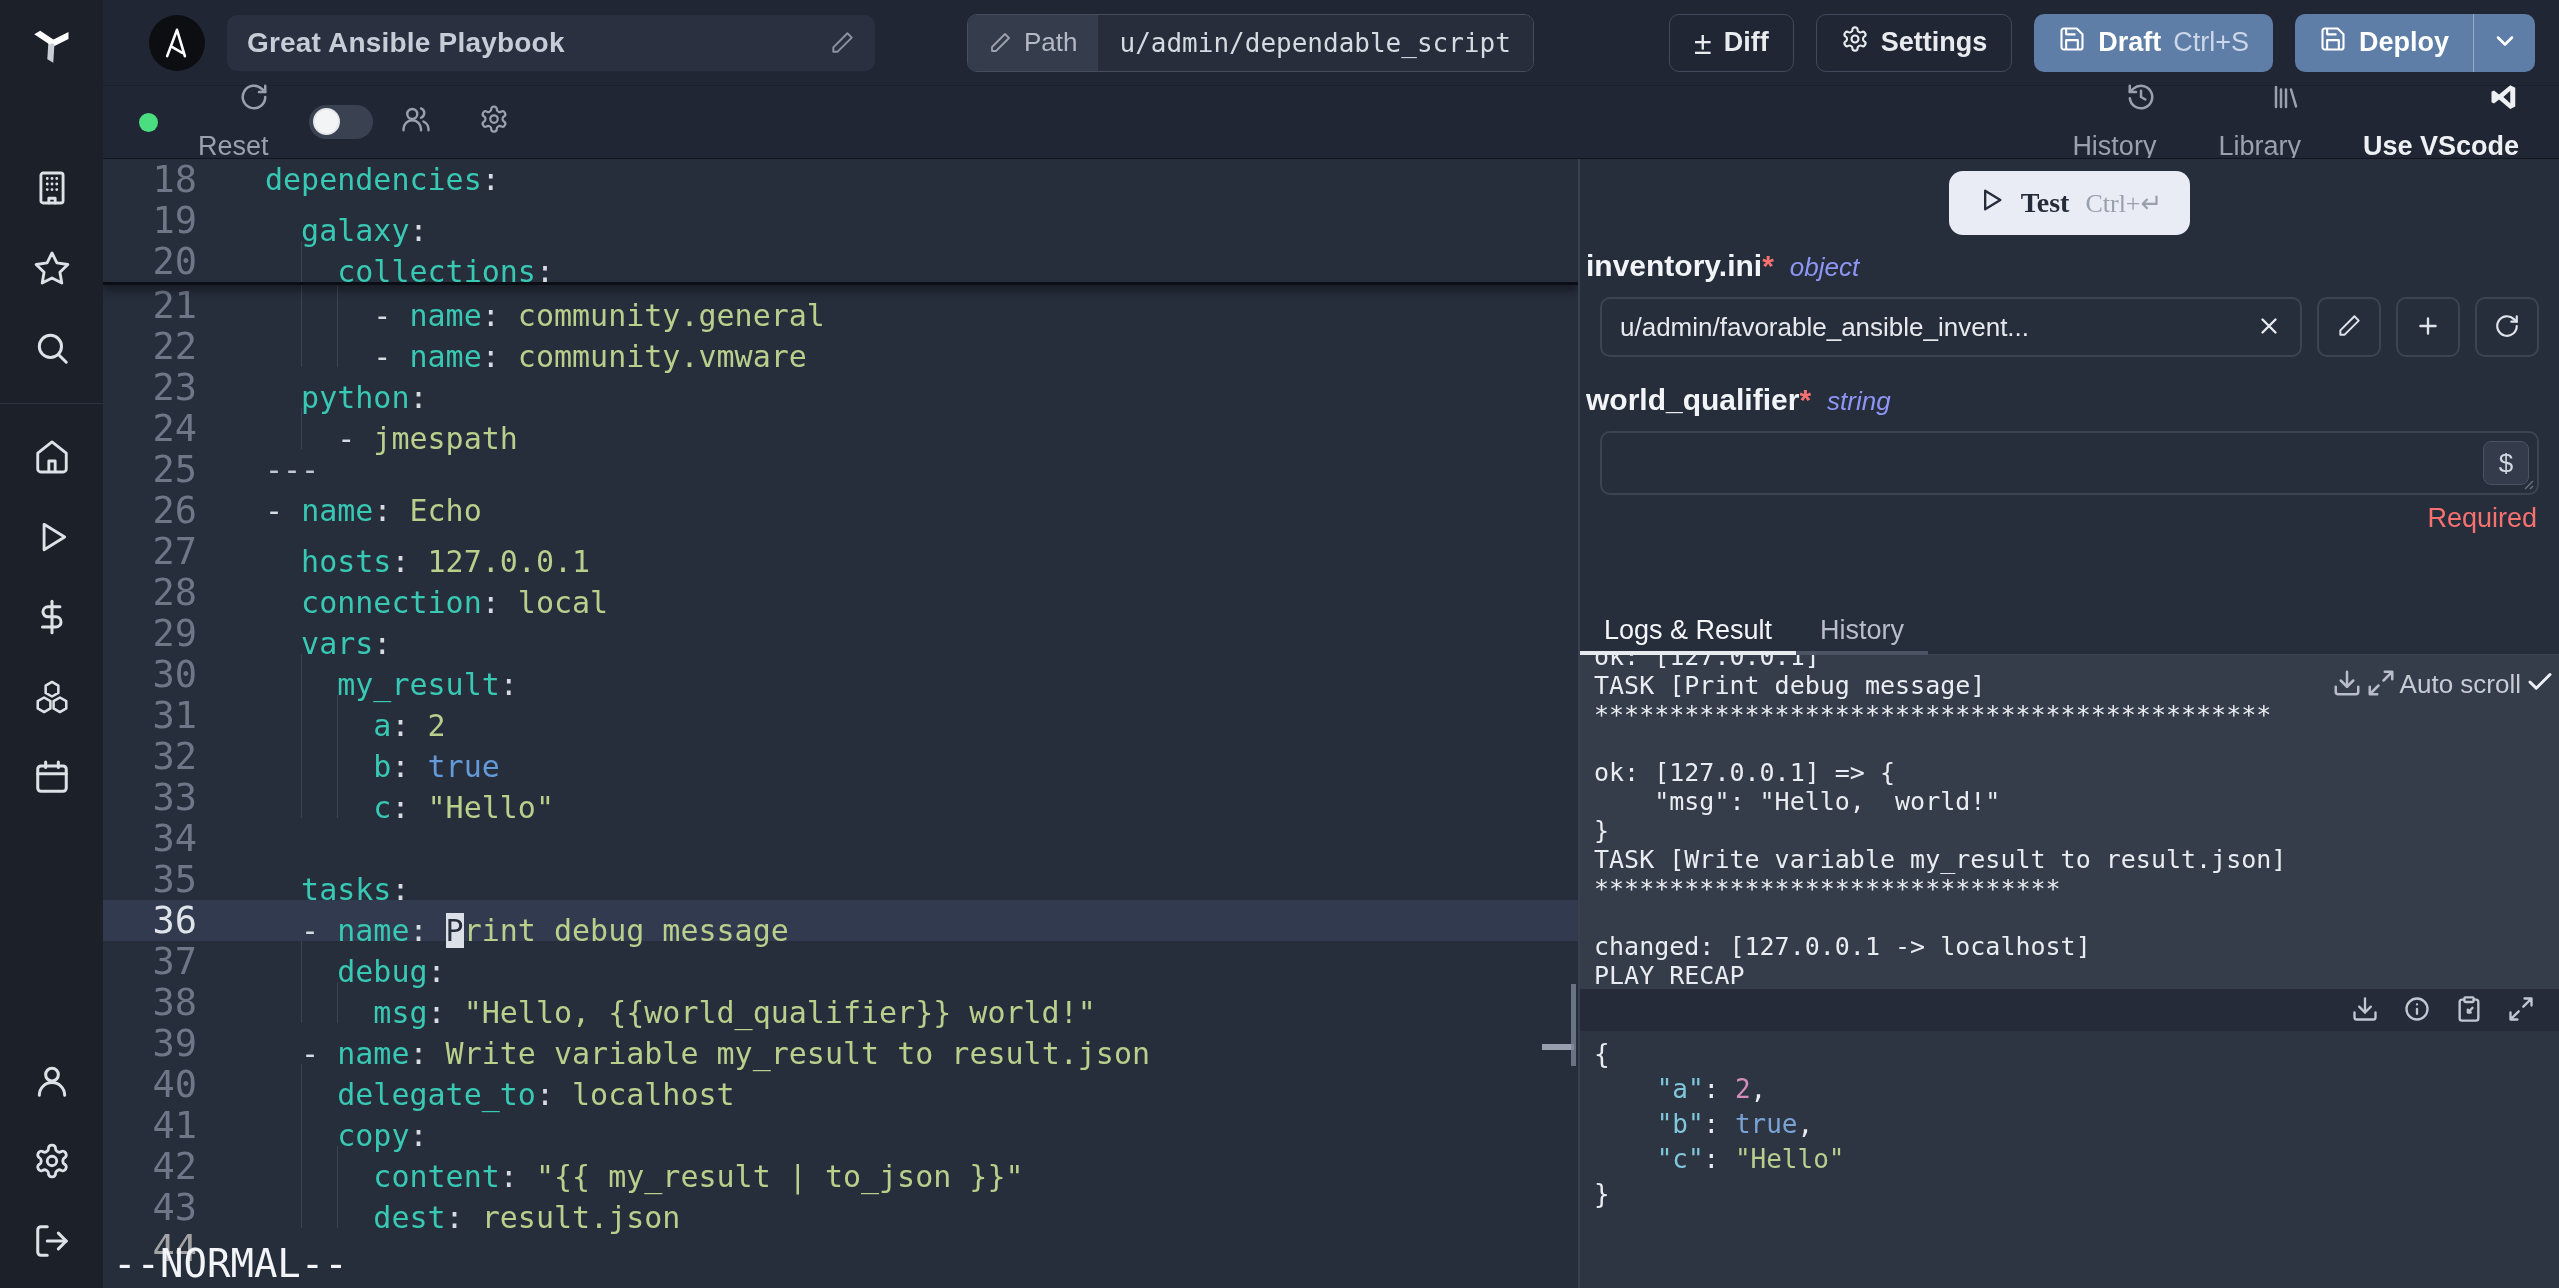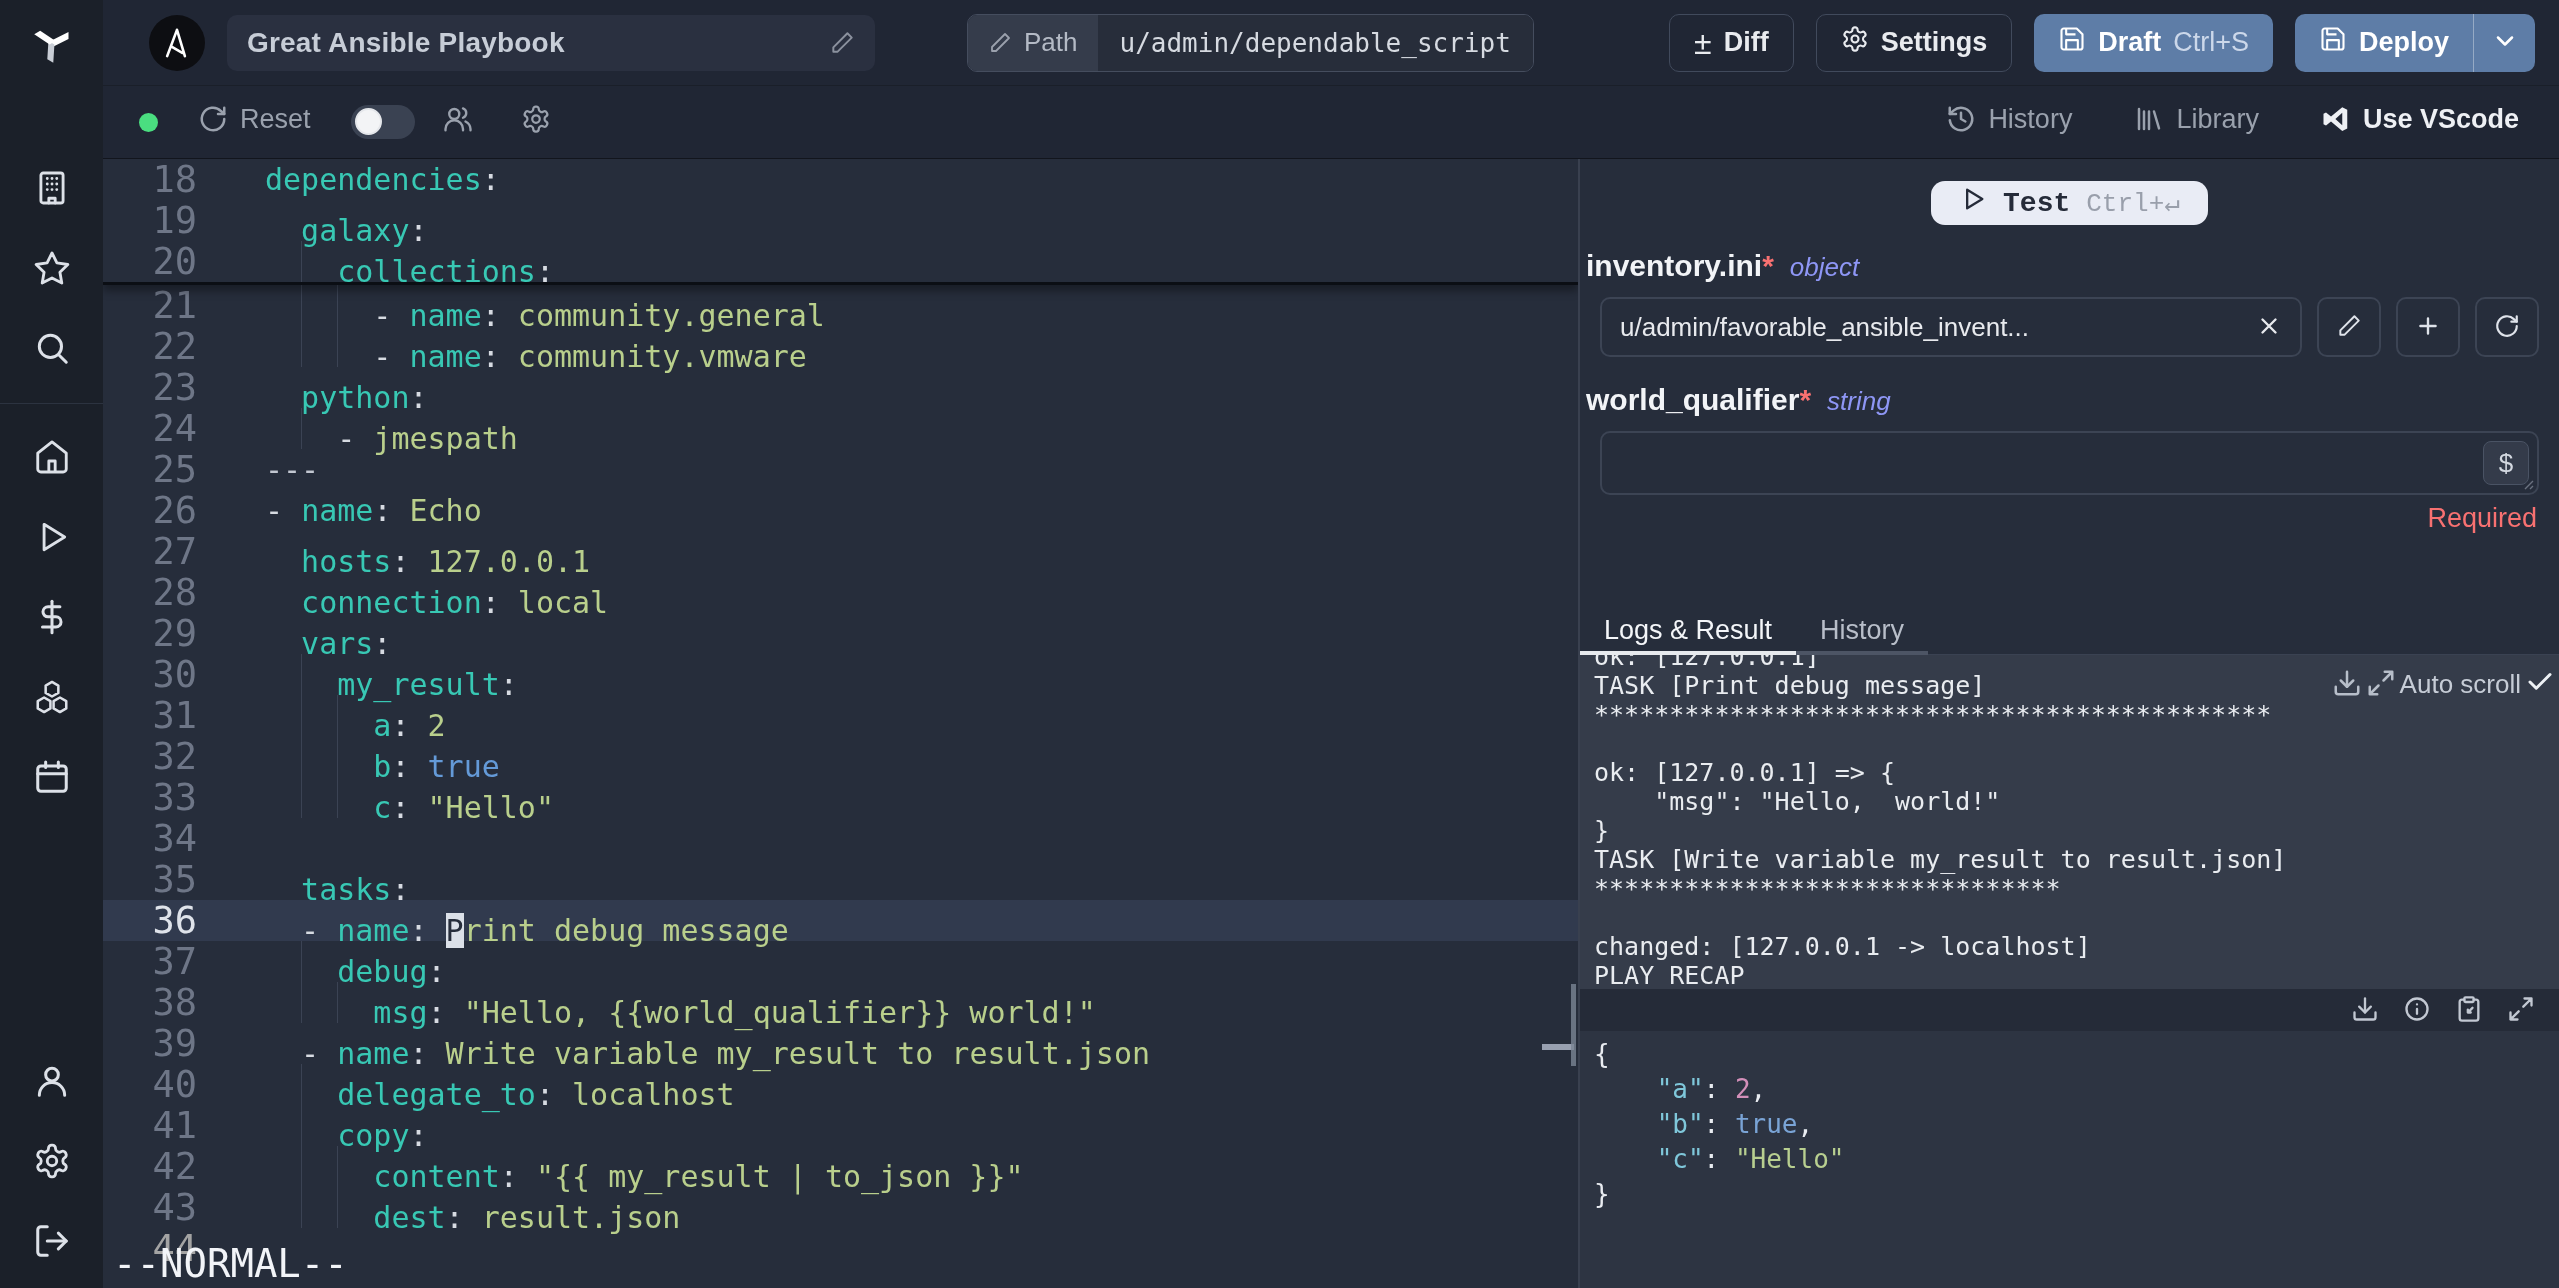--- a/index.html
+++ b/index.html
@@ -46,22 +46,22 @@
   .deploy-split { display:flex; height:58px; border-radius:10px; overflow:hidden; }
   .deploy-split .main { border-radius:0; border:none; background:#5e7da7; color:#fff; }
   .deploy-split .chev { width:62px; background:#5e7da7; border:none; border-left:1px solid rgba(255,255,255,.35);
                         display:flex; align-items:center; justify-content:center; color:#fff; cursor:pointer; }
   .deploy-split .chev svg { width:28px; height:28px; }
 
   
   .toolbar2 { height:73px; background:#202634; display:flex; align-items:center; padding:0 40px 0 36px;
               flex:none; border-top:1px solid #1a1f29; }
   .dot { width:19px; height:19px; border-radius:50%; background:#4ade80; flex:none; }
-  .t2-btn { background:none; border:none; display:flex; align-items:flex-start; gap:12px; color:#9aa1ad;
-            font-size:27px; cursor:pointer; font-family:inherit; }
+  .t2-btn { background:none; border:none; display:flex; align-items:flex-end; gap:12px; color:#9aa1ad;
+            font-size:27px; cursor:pointer; font-family:inherit;flex-direction:column; }
   .t2-btn svg { width:30px; height:30px; }
   .toggle { width:64px; height:34px; border-radius:17px; background:#3a4252; position:relative;
             cursor:pointer; border:none; flex:none; }
   .toggle .knob { position:absolute; left:4px; top:3px; width:27px; height:27px; border-radius:50%;
                   background:#f3f4f6; border:2px solid #e5e7eb; }
   .t2-right { margin-left:auto; display:flex; align-items:center; gap:62px; }
   .t2-btn.bright { color:#eef0f4; font-weight:600; }
   .gap40 { margin-left:40px; } .gap28 { margin-left:28px; } .gap48 { margin-left:48px; }
 
   
@@ -85,23 +85,23 @@
                   box-shadow:0 6px 8px rgba(0,0,0,.35); background:#262d3b; }
   .vim-status { position:absolute; left:10px; bottom:2px; color:#f2f4f8; font-size:39px;
                 font-family:"DejaVu Sans Mono", monospace; z-index:3; }
   .ruler-mark { position:absolute; right:4px; top:885px; width:32px; height:6px; background:#98a0b0; }
   .ruler-thumb { position:absolute; right:2px; top:825px; width:5px; height:82px; background:#7b8495; opacity:.8; }
 
   
   .panel { flex:1; background:#262d3b; border-left:2px solid #39404f; display:flex;
            flex-direction:column; position:relative; min-height:0; }
   .test-row { height:88px; display:flex; align-items:center; justify-content:center; flex:none; }
-  .test-btn { height:44px; border:none; border-radius:14px; background:#e9ecf5; color:#252b39;
+  .test-btn { height:64px; border:none; border-radius:14px; background:#e9ecf5; color:#252b39;
               display:flex; align-items:center; gap:16px; padding:0 28px; font-size:28px;
-              font-weight:700; cursor:pointer; font-family:Liberation Mono, monospace; }
+              font-weight:700; cursor:pointer; font-family:Liberation Serif, serif; }
   .test-btn svg { width:28px; height:28px; }
   .test-btn .short { color:#999fab; font-weight:500; font-size:26px; }
   .field-head { height:40px; margin:2px 0 8px; padding:0 6px; display:flex; align-items:baseline; }
   .field-label { color:#f2f4f7; font-size:30px; font-weight:700; }
   .req-star { color:#f87171; font-size:30px; font-weight:700; }
   .field-type { color:#8e96f5; font-style:italic; font-size:26px; margin-left:16px; }
   .inv-row { padding:0 20px; display:flex; gap:15px; height:60px; flex:none; }
   .inv-input { flex:1; border:2px solid #3c4454; border-radius:10px; display:flex; align-items:center;
                padding:0 18px; gap:10px; cursor:text; }
   .inv-input .val { flex:1; color:#e8eaee; font-size:26px; white-space:nowrap; overflow:hidden; }

